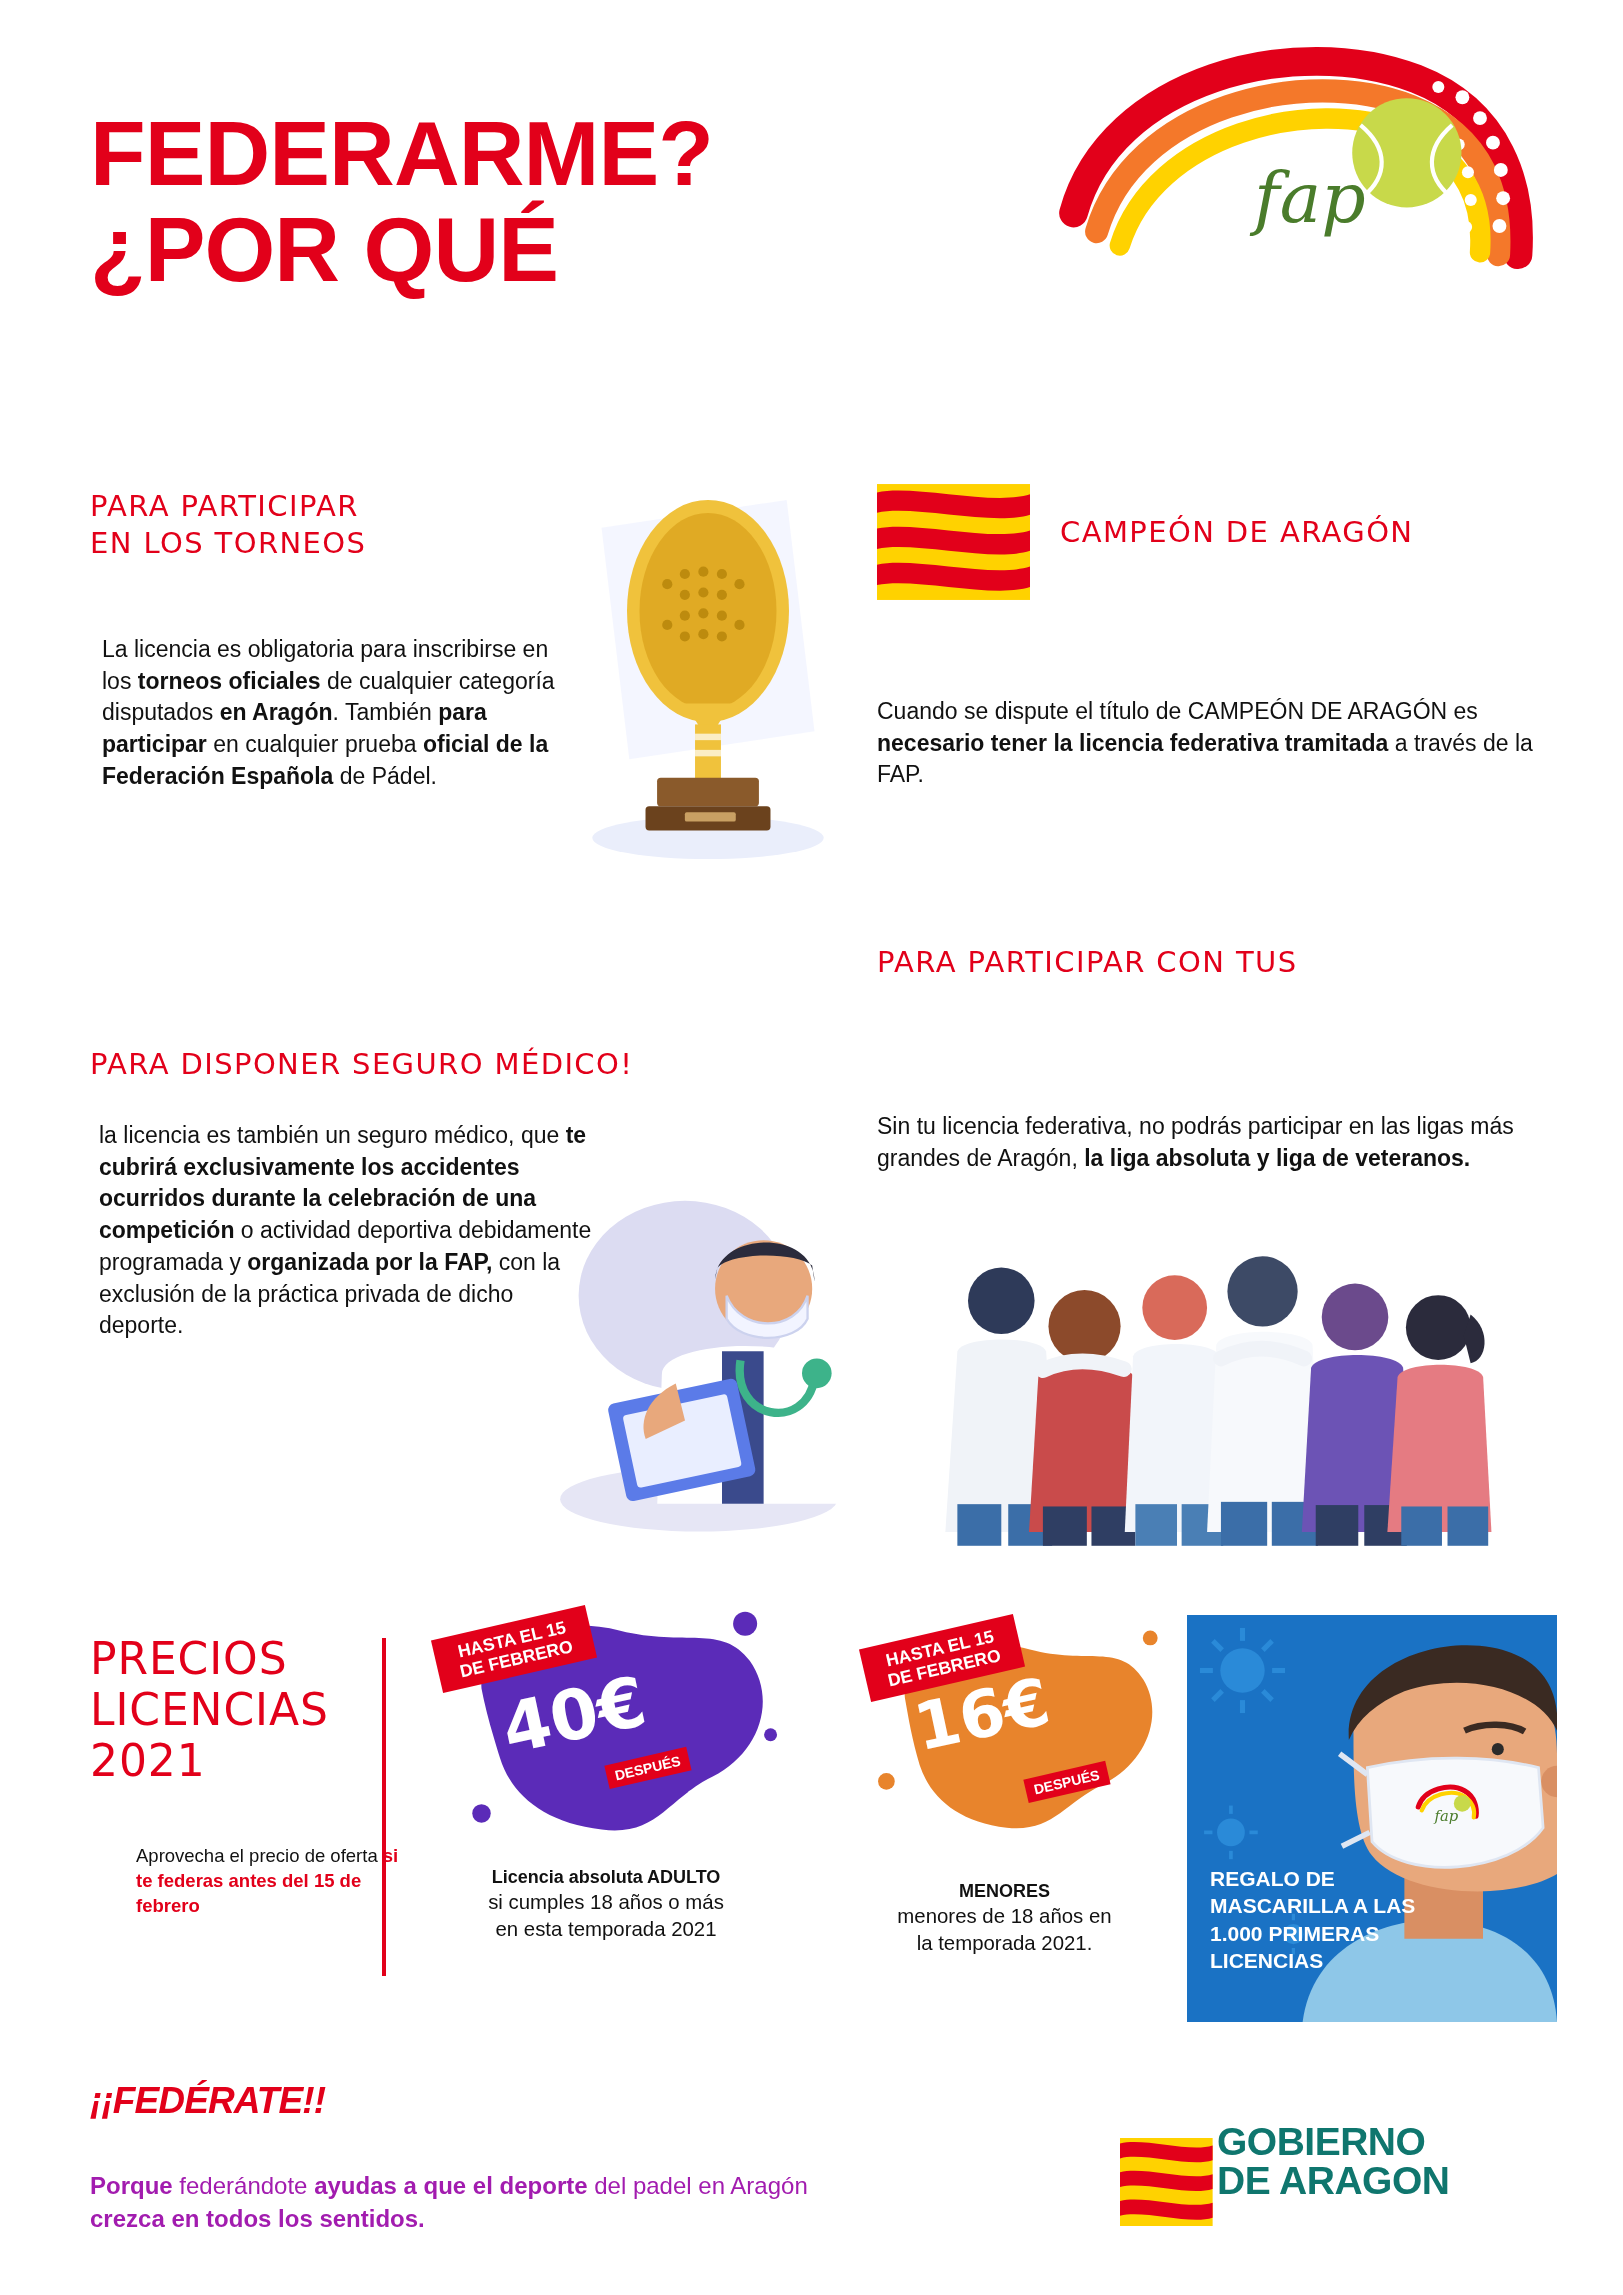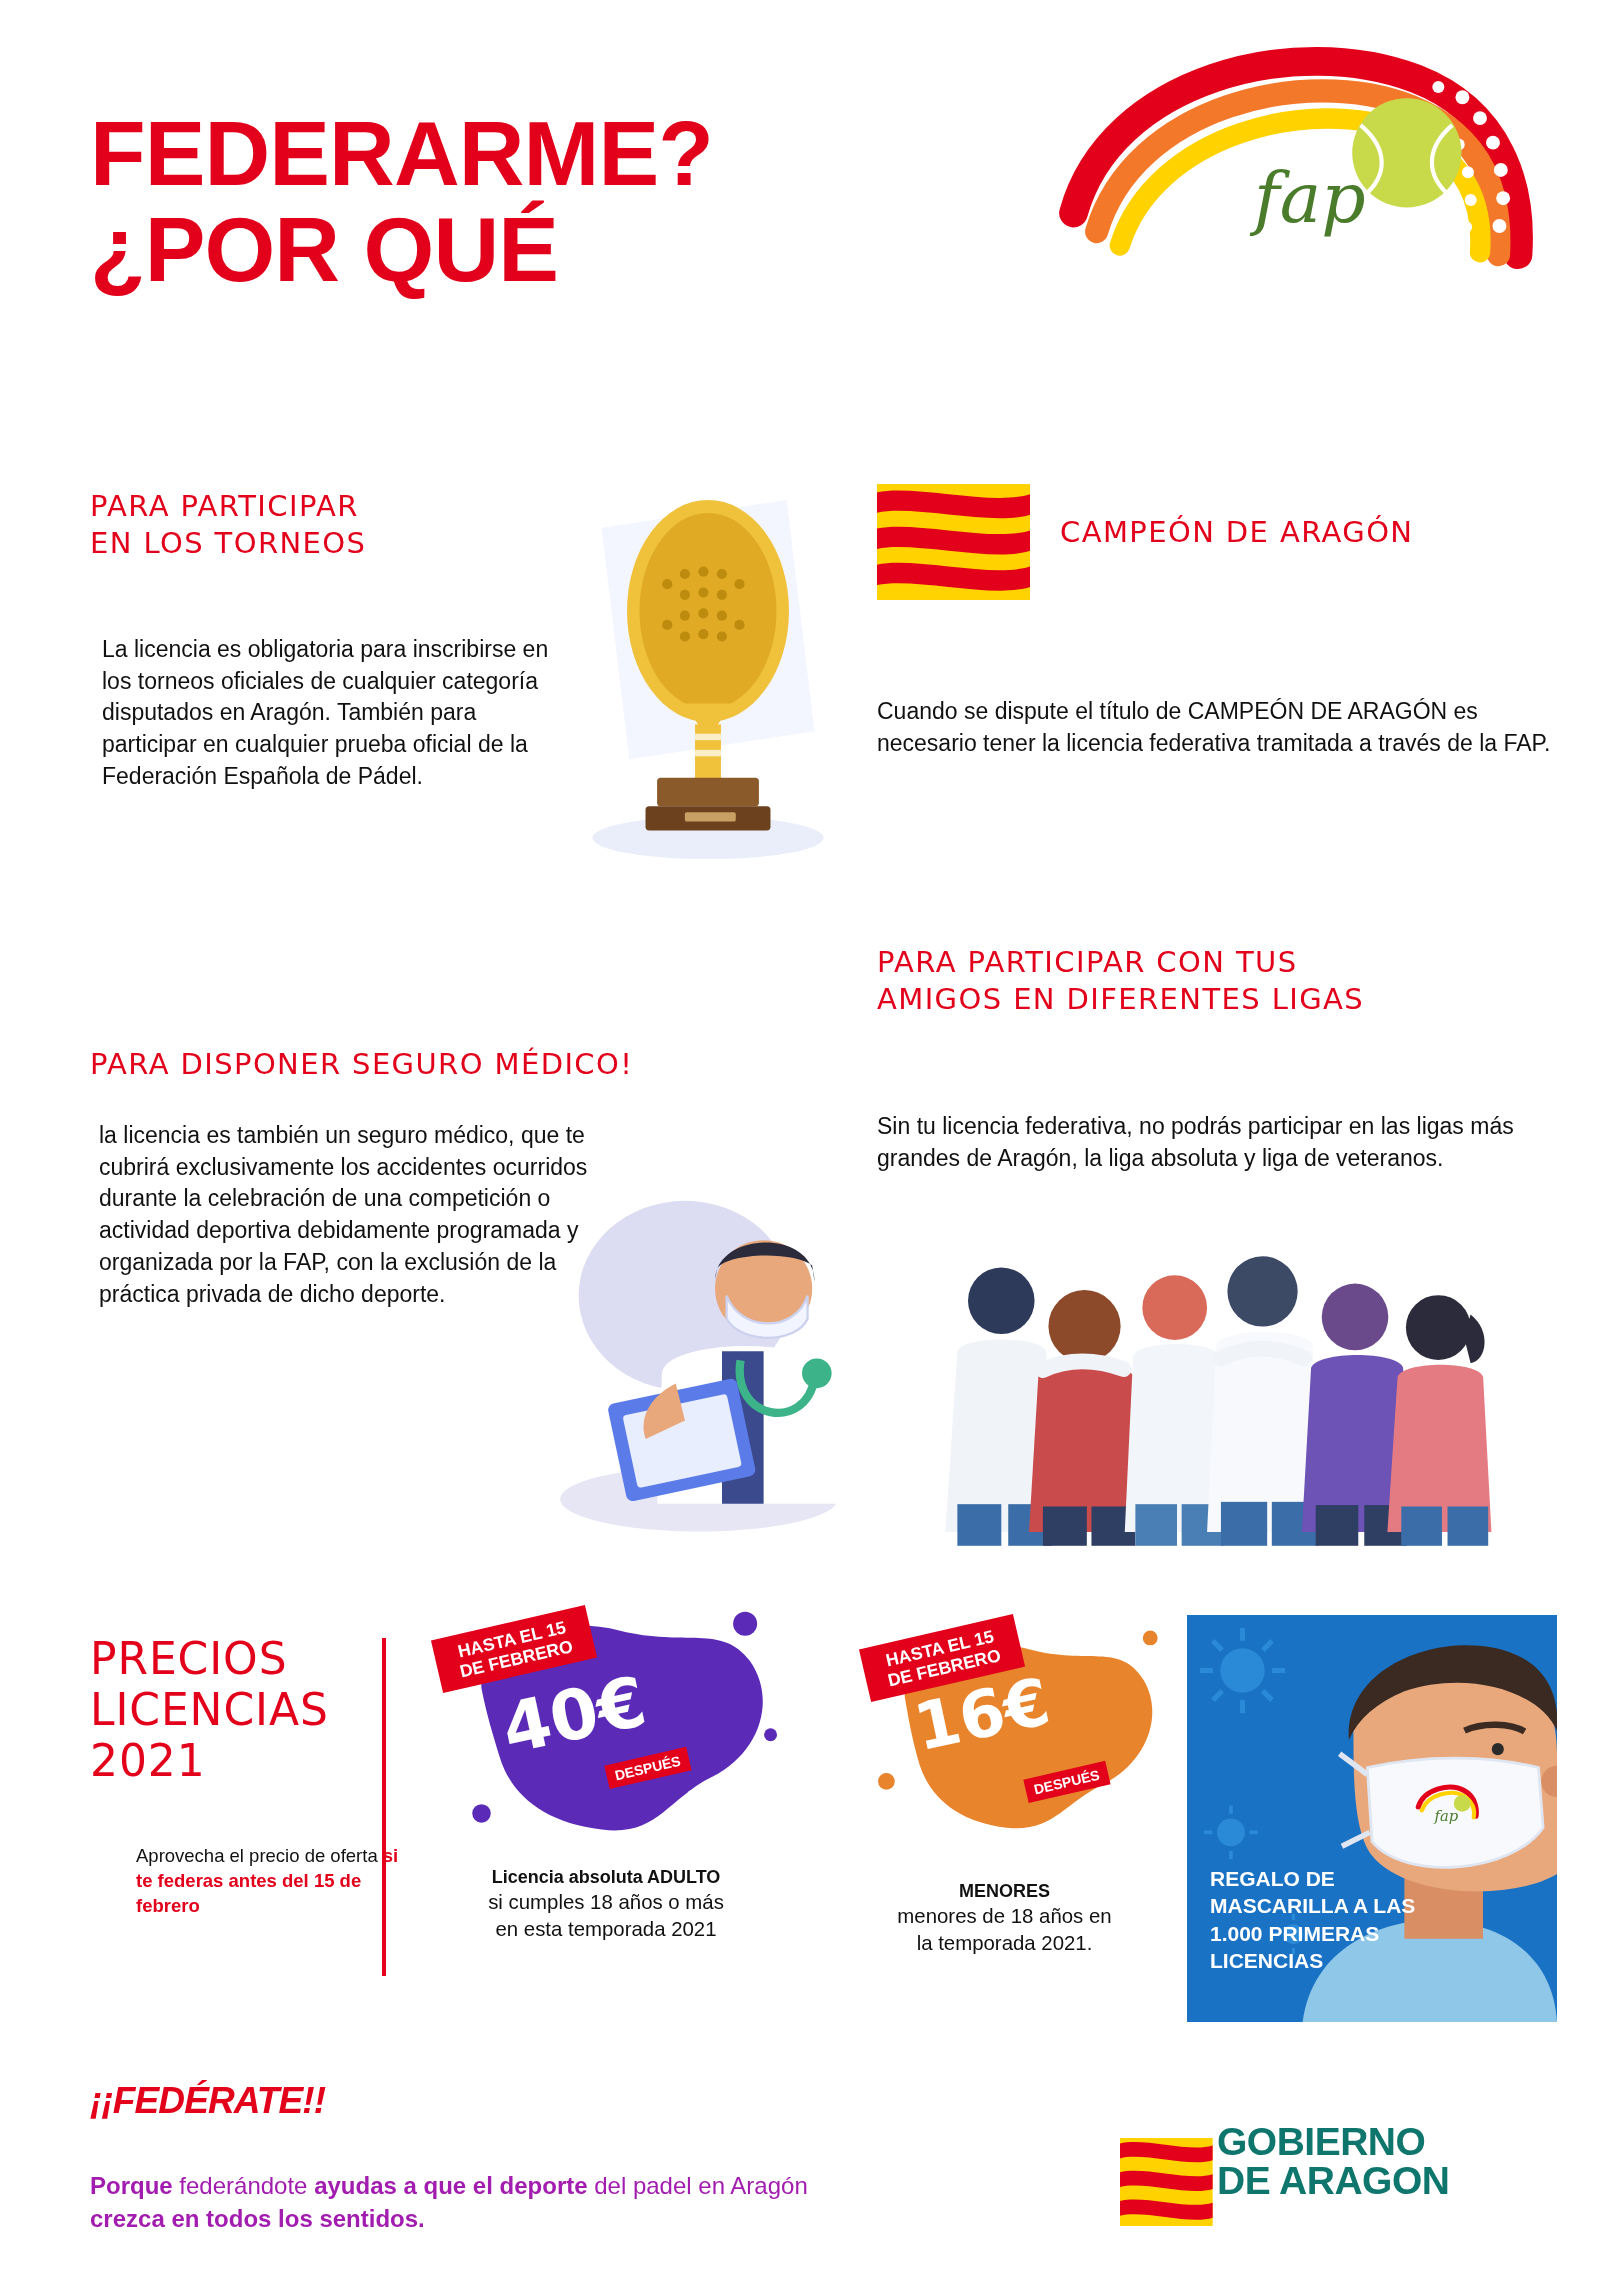--- a/index.html
+++ b/index.html
@@ -46,21 +46,21 @@
     line-height: 1.28;
     font-weight: normal;
     letter-spacing: 1.4px;
     font-family: "DejaVu Sans", sans-serif;
   }
   .body-text {
     font-size: 23px;
     line-height: 1.38;
     color: #111111;
   }
-  .body-text b { font-weight: normal; }
+  .body-text b { font-weight: bold; }
 
   
   #sec-torneos-heading { position: absolute; left: 90px; top: 488px; width: 463px; }
   #sec-torneos-text { position: absolute; left: 102px; top: 634px; width: 463px; }
 
   
   #trophy-art { position: absolute; left: 546px; top: 472px; width: 324px; height: 403px; }
 
   
   #sec-seguro-heading { position: absolute; left: 90px; top: 1046px; width: 740px; }
@@ -261,21 +261,20 @@
   <path d="M0 96 C 80 78 250 126 330 100 L330 144 C 250 170 80 122 0 140 Z" fill="#e2001a"></path>
   <path d="M0 174 C 80 156 250 204 330 178 L330 222 C 250 248 80 200 0 218 Z" fill="#e2001a"></path>
 </svg>
 <div id="sec-campeon-heading" class="sec-heading">
   <div>CAMPEÓN DE ARAGÓN</div>
 </div>
 <div id="sec-campeon-text" class="body-text">Cuando se dispute el título de CAMPEÓN DE ARAGÓN es <b>necesario tener la licencia federativa tramitada</b> a través de la FAP.</div>
 
 <div id="sec-ligas-heading" class="sec-heading">
   <div>PARA PARTICIPAR CON TUS</div>
-  <div>AMIGOS EN DIFERENTES LIGAS</div>
 </div>
 <div id="sec-ligas-text" class="body-text">Sin tu licencia federativa, no podrás participar en las ligas más grandes de Aragón, <b>la liga absoluta y liga de veteranos.</b></div>
 
 <svg id="friends-art" viewBox="0 0 1250 650">
 
   <g>
 
     <circle cx="165" cy="120" r="72" fill="#2e3a59"></circle>
     <path d="M70 230 C 80 195 250 195 262 230 L288 620 L44 620 Z" fill="#f0f3f8"></path>
     <rect x="70" y="560" width="95" height="90" fill="#3b6ea8"></rect>

